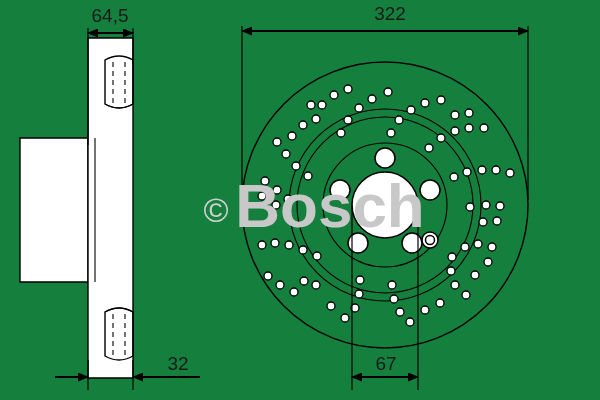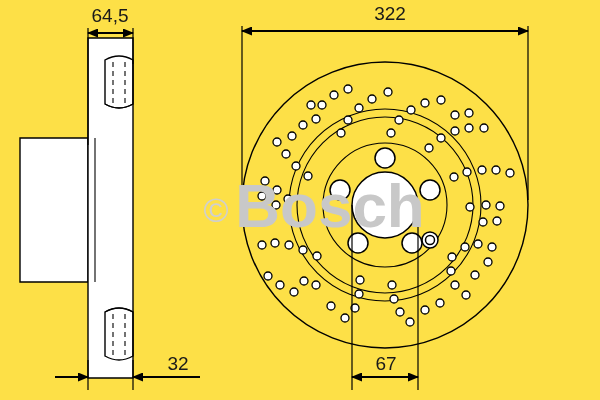--- a/index.html
+++ b/index.html
@@ -4,21 +4,21 @@
 <style>
   html, body {
     margin: 0;
     padding: 0;
     background: #ffffff;
   }
   #stage {
     position: relative;
     width: 600px;
     height: 400px;
-    background: #fde047;
+    background: #15803d;
     font-family: "Liberation Sans", sans-serif;
     overflow: hidden;
   }
   #stage svg {
     position: absolute;
     left: 0;
     top: 0;
   }
   .dim-text {
     font-family: "Liberation Sans", sans-serif;

